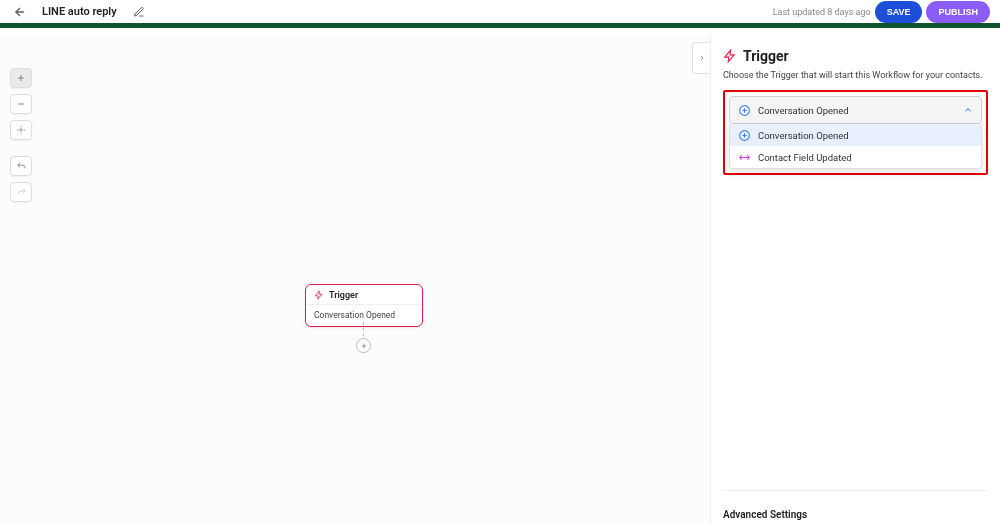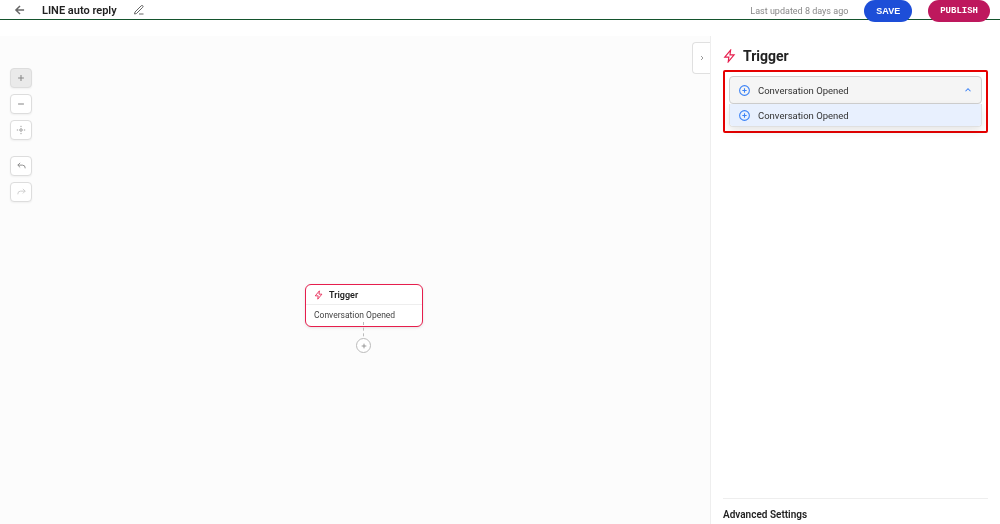--- a/index.html
+++ b/index.html
@@ -1,27 +1,27 @@
 <!DOCTYPE html>
 <html><head>
   <meta charset="utf-8">
   <style>
     * { margin: 0; padding: 0; box-sizing: border-box; }
     body { font-family: -apple-system, BlinkMacSystemFont, "Segoe UI", Roboto, sans-serif; background: #fff; width: 1000px; height: 524px; overflow: hidden; position: relative; }
     
-    .header { height: 20px; background: #fff; border-bottom: 1px solid #14532d; display: flex; align-items: flex-start; padding: 0 10px; justify-content: space-between; }
+    .header { height: 28px; background: #fff; border-bottom: 5px solid #14532d; display: flex; align-items: center; padding: 0 10px; justify-content: space-between; }
     .header-left { display: flex; align-items: center; gap: 12px; }
     .back-arrow { width: 20px; height: 20px; display: flex; align-items: center; justify-content: center; cursor: pointer; color: #666; }
     .title { font-size: 11px; font-weight: 600; color: #222; }
     .edit-icon { width: 14px; height: 14px; color: #666; cursor: pointer; display: flex; align-items: center; margin-left: 4px; }
-    .header-right { display: flex; align-items: center; gap: 16px; }
+    .header-right { display: flex; align-items: center; gap: 4px; }
     .last-updated { font-size: 9px; color: #888; }
     .btn { font-size: 9px; font-weight: 600; padding: 6px 12px; border-radius: 12px; border: none; cursor: pointer; }
     .btn-save { background: #1d4ed8; color: white; }
-    .btn-publish { background: #be185d; color: white; font-family: Liberation Mono, monospace; }
+    .btn-publish { background: #8b5cf6; color: white; }
     
     .canvas { position: absolute; top: 36px; left: 0; right: 290px; bottom: 0; background-color: #fcfcfc; background-image: radial-gradient(#ddd 0.5px, transparent 0.5px); background-size: 14px 14px; background-position: 2px 2px; }
     .canvas-toolbar { position: absolute; left: 10px; top: 32px; display: flex; flex-direction: column; gap: 6px; }
     .toolbar-btn { width: 22px; height: 20px; background: #fff; border: 1px solid #ddd; border-radius: 4px; display: flex; align-items: center; justify-content: center; cursor: pointer; color: #888; font-size: 12px; box-shadow: 0 1px 2px rgba(0,0,0,0.05); }
     .toolbar-btn.active { background: #eaeaea; }
     .toolbar-btn.disabled { color: #ccc; }
     .toolbar-gap { height: 4px; }
     
     .trigger-node { position: absolute; left: 305px; top: 248px; width: 118px; border: 1px solid #E61E4D; border-radius: 6px; background: #fff; box-shadow: 0 1px 3px rgba(0,0,0,0.1); }
     .trigger-node-header { display: flex; align-items: center; gap: 5px; padding: 5px 8px 4px; border-bottom: 1px solid #eee; }
@@ -44,21 +44,21 @@
     .dropdown-select { height: 28px; background: #f5f5f5; border: 1px solid #d0d0d0; border-radius: 4px; display: flex; align-items: center; padding: 0 8px; gap: 7px; cursor: pointer; justify-content: space-between; }
     .dropdown-select-left { display: flex; align-items: center; gap: 7px; }
     .dropdown-icon { width: 13px; height: 13px; display: flex; align-items: center; justify-content: center; }
     .dropdown-text { font-size: 9.5px; color: #333; }
     .chevron { color: #3b82f6; font-size: 10px; }
     
     .dropdown-list { background: #fff; border: 1px solid #e0e0e0; border-top: none; border-radius: 0 0 4px 4px; box-shadow: 0 4px 10px rgba(0,0,0,0.1); overflow: hidden; }
     .dropdown-item { height: 22px; display: flex; align-items: center; gap: 7px; padding: 0 8px; cursor: pointer; font-size: 9.5px; color: #333; }
     .dropdown-item.selected { background: #e8f0fe; }
     
-    .advanced { position: absolute; bottom: 4px; left: 12px; right: 12px; border-top: 1px solid #eee; padding-top: 10px; font-size: 10px; font-weight: 600; color: #222; }
+    .advanced { position: absolute; bottom: 4px; left: 12px; right: 12px; border-top: 1px solid #eee; padding-top: 18px; font-size: 10px; font-weight: 600; color: #222; }
     
     .ico { display: inline-flex; }
   </style>
 </head>
 <body>
 
 <div class="header">
   <div class="header-left">
     <div class="back-arrow">
       <svg width="14" height="14" viewBox="0 0 24 24" fill="none" stroke="currentColor" stroke-width="2.5">
@@ -139,20 +139,21 @@
 
 <div class="sidebar">
   <div class="sidebar-title">
     <span class="ico" style="color:#E61E4D;">
         <svg width="14" height="14" viewBox="0 0 24 24" fill="none" stroke="currentColor" stroke-width="2">
           <path d="M13 2L3 14h7l-1 8 10-12h-7l1-8z"></path>
         </svg>
       </span>
     <span class="sidebar-title-text">Trigger</span>
   </div>
+  <div class="sidebar-desc">Choose the Trigger that will start this Workflow for your contacts.</div>
 
   <div class="highlight-box">
     <div class="dropdown-wrap">
       <div class="dropdown-select">
         <div class="dropdown-select-left">
           <span class="dropdown-icon ico" style="color:#3b82f6;">
               <svg width="13" height="13" viewBox="0 0 24 24" fill="none" stroke="currentColor" stroke-width="2">
                 <circle cx="12" cy="12" r="9"></circle>
                 <path d="M12 8v8M8 12h8"></path>
               </svg>
@@ -168,18 +169,26 @@
       <div class="dropdown-list">
         <div class="dropdown-item selected">
           <span class="dropdown-icon ico" style="color:#3b82f6;">
               <svg width="13" height="13" viewBox="0 0 24 24" fill="none" stroke="currentColor" stroke-width="2">
                 <circle cx="12" cy="12" r="9"></circle>
                 <path d="M12 8v8M8 12h8"></path>
               </svg>
             </span>
           <span>Conversation Opened</span>
         </div>
+        <div class="dropdown-item">
+          <span class="dropdown-icon ico" style="color:#d946ef;">
+              <svg width="13" height="13" viewBox="0 0 24 24" fill="none" stroke="currentColor" stroke-width="2">
+                <path d="M7 16l-4-4 4-4M3 12h13M17 8l4 4-4 4M21 12H8"></path>
+              </svg>
+            </span>
+          <span>Contact Field Updated</span>
+        </div>
       </div>
     </div>
   </div>
 
   <div class="advanced">Advanced Settings</div>
 </div>
 
 </body></html>

